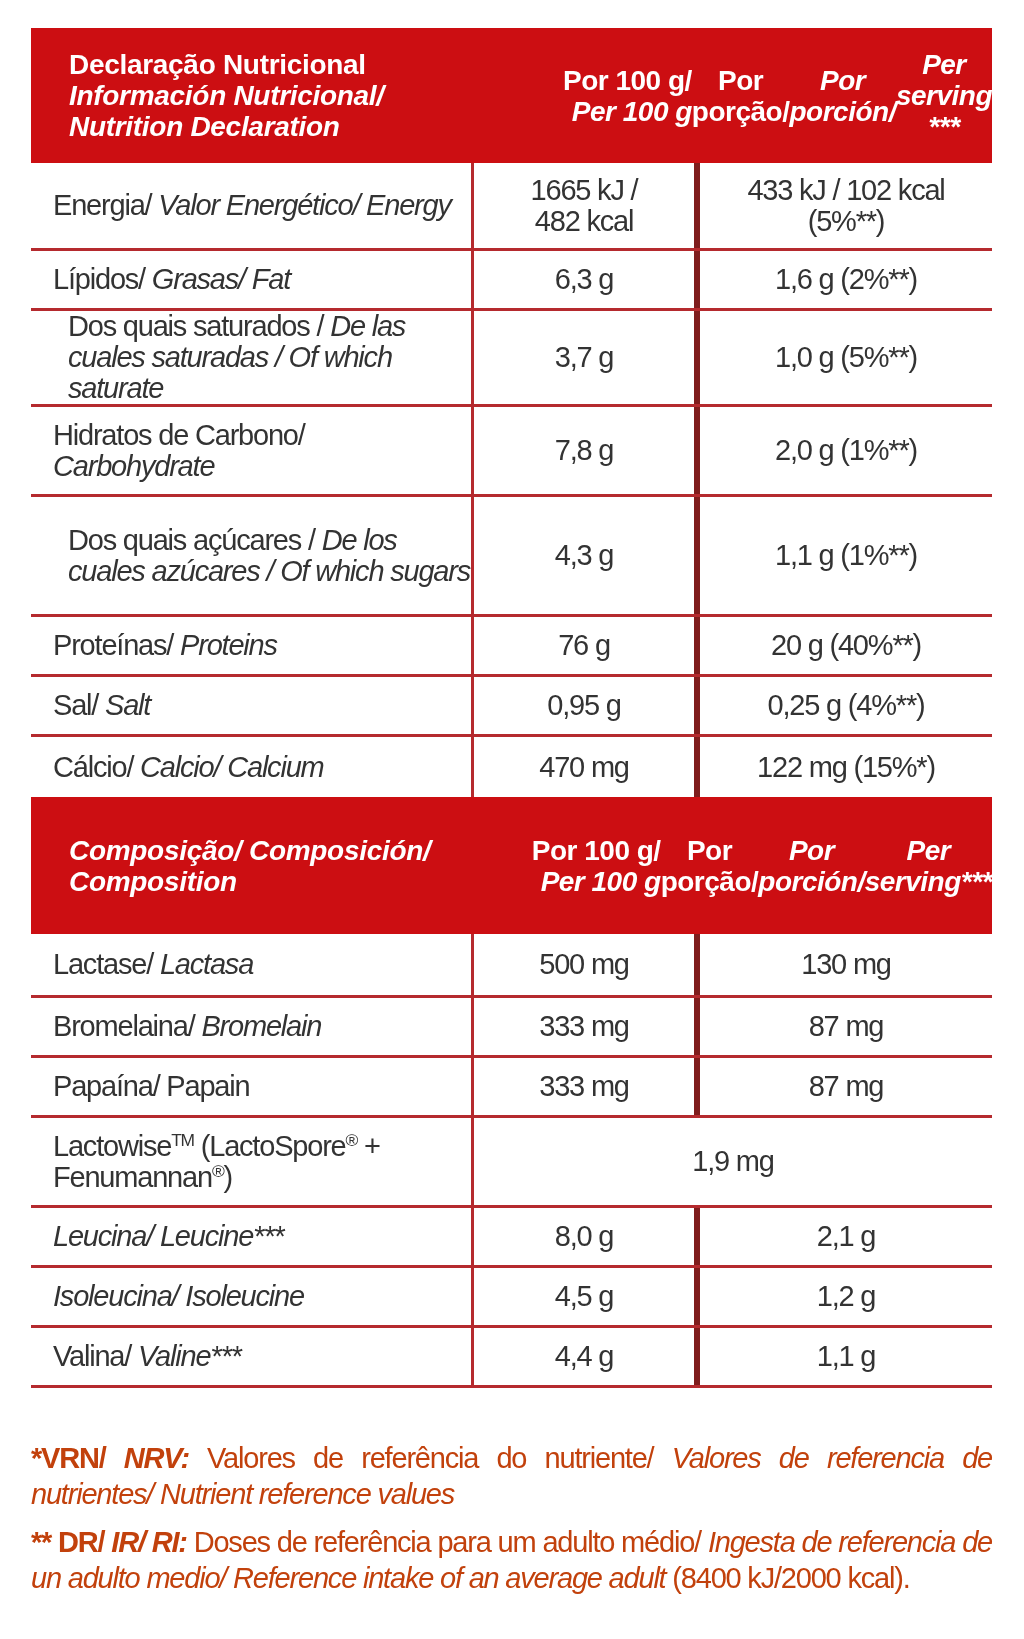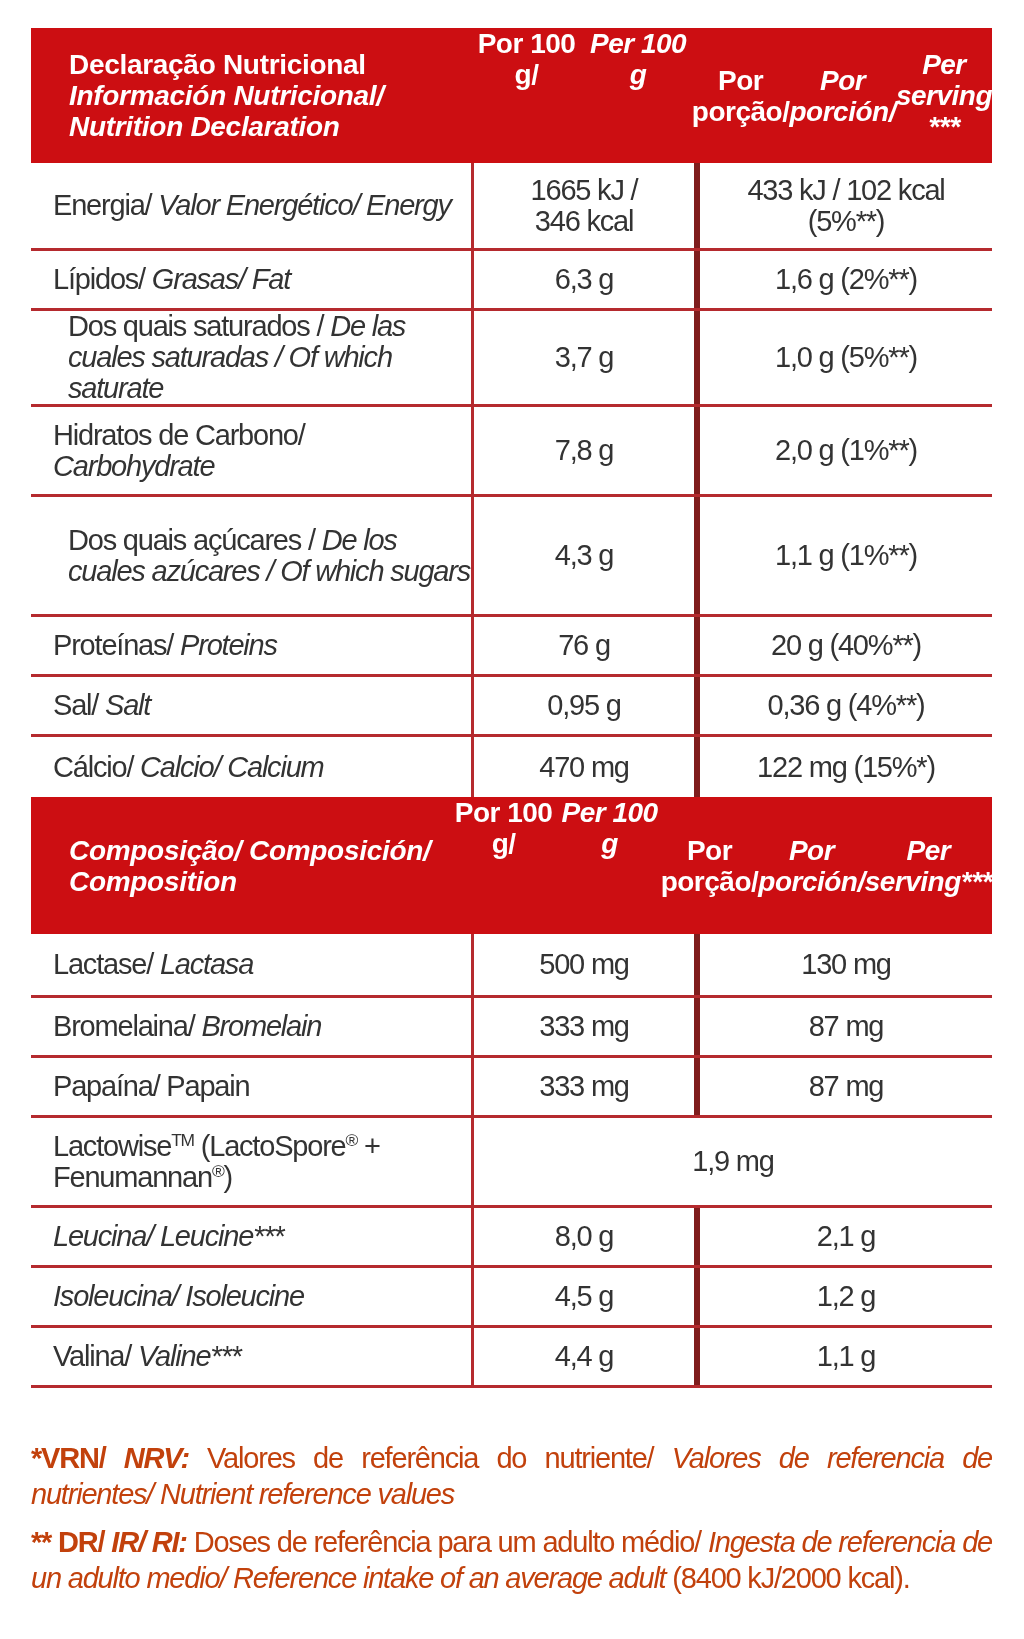--- a/index.html
+++ b/index.html
@@ -1,21 +1,21 @@
 <!DOCTYPE html>
 <html><head>
 <meta charset="utf-8">
 <style>
   html, body { margin: 0; padding: 0; background: #ffffff; }
   body { width: 1024px; height: 1639px; position: relative; overflow: hidden;
          font-family: "Liberation Sans", sans-serif; color: #333333; }
   .table { position: absolute; left: 31px; top: 28px; width: 961px; }
   .hdr { display: flex; background: #cc0e12; color: #ffffff; font-weight: bold; }
   .hdr .c1 { width: 443px; padding-left: 38px; box-sizing: border-box; display:flex; flex-direction:column; justify-content:center; font-size: 28px; line-height: 31px; letter-spacing: -0.3px; }
-  .hdr .c2 { width: 226px; display:flex; flex-direction:row; justify-content:center; align-items:flex-start; text-align:center; font-size: 28px; line-height: 31px; letter-spacing: -0.5px; }
+  .hdr .c2 { width: 226px; display:flex; flex-direction:column; justify-content:center; align-items:flex-end; text-align:center; font-size: 28px; line-height: 31px; letter-spacing: -0.5px; }
   .hdr .c3 { flex: 1; display:flex; flex-direction:row; justify-content:center; align-items:center; text-align:center; font-size: 28px; line-height: 31px; letter-spacing: -0.5px; }
   .hdr1 { height: 135px; }
   .hdr2 { height: 137px; }
   .row { display: flex; border-bottom: 3px solid #b52a2e; box-sizing: border-box; }
   .row .c1 { width: 443px; border-right: 3px solid #b52a2e; box-sizing: border-box; padding-left: 22px; display:flex; align-items:center; font-size: 29px; line-height: 31px; letter-spacing: -1.2px; }
   .row .c1.sub { padding-left: 37px; }
   .row .c2 { width: 226px; border-right: 6px solid #7f1d1d; box-sizing: border-box; display:flex; align-items:center; justify-content:center; text-align:center; font-size: 29px; line-height: 31px; letter-spacing: -1.2px; }
   .row .c3 { flex: 1; display:flex; align-items:center; justify-content:center; text-align:center; font-size: 29px; line-height: 31px; letter-spacing: -1.2px; }
   .i { font-style: italic; }
   .b { font-weight: bold; }
@@ -43,21 +43,21 @@
       <span class="i">Por porción/</span>
       <span class="i">Per serving ***</span>
     </div>
   </div>
 
   <div class="row" style="height:88px">
     <div class="c1">
       <span><span>Energia/ </span><span class="i">Valor Energético/ Energy</span></span>
     </div>
     <div class="c2">
-      <span><span>1665 kJ /</span><br><span>346 kcal</span></span>
+      <span><span>1665 kJ /</span><br><span>482 kcal</span></span>
     </div>
     <div class="c3">
       <span><span>433 kJ / 102 kcal</span><br><span>(5%**)</span></span>
     </div>
   </div>
 
   <div class="row" style="height:60px">
     <div class="c1">
         <span><span>Lípidos/ </span><span class="i">Grasas/ Fat</span></span>
       </div>
@@ -95,21 +95,21 @@
       </div>
     <div class="c2">76 g</div>
     <div class="c3">20 g (40%**)</div>
   </div>
 
   <div class="row" style="height:60px">
     <div class="c1">
         <span><span>Sal/ </span><span class="i">Salt</span></span>
       </div>
     <div class="c2">0,95 g</div>
-    <div class="c3">0,36 g (4%**)</div>
+    <div class="c3">0,25 g (4%**)</div>
   </div>
 
   <div class="row" style="height:60px; border-bottom:none">
     <div class="c1">
         <span><span>Cálcio/ </span><span class="i">Calcio/ Calcium</span></span>
       </div>
     <div class="c2">470 mg</div>
     <div class="c3">122 mg (15%*)</div>
   </div>
 

